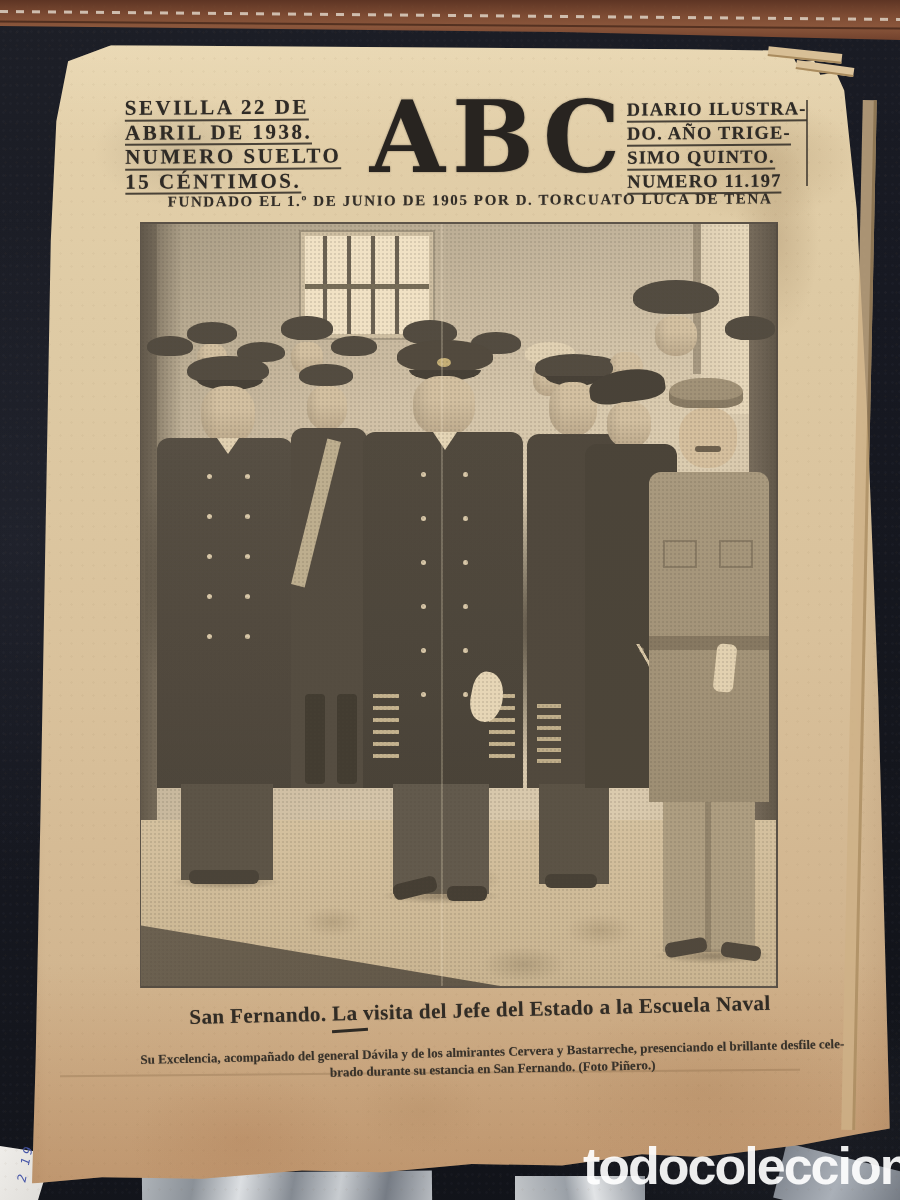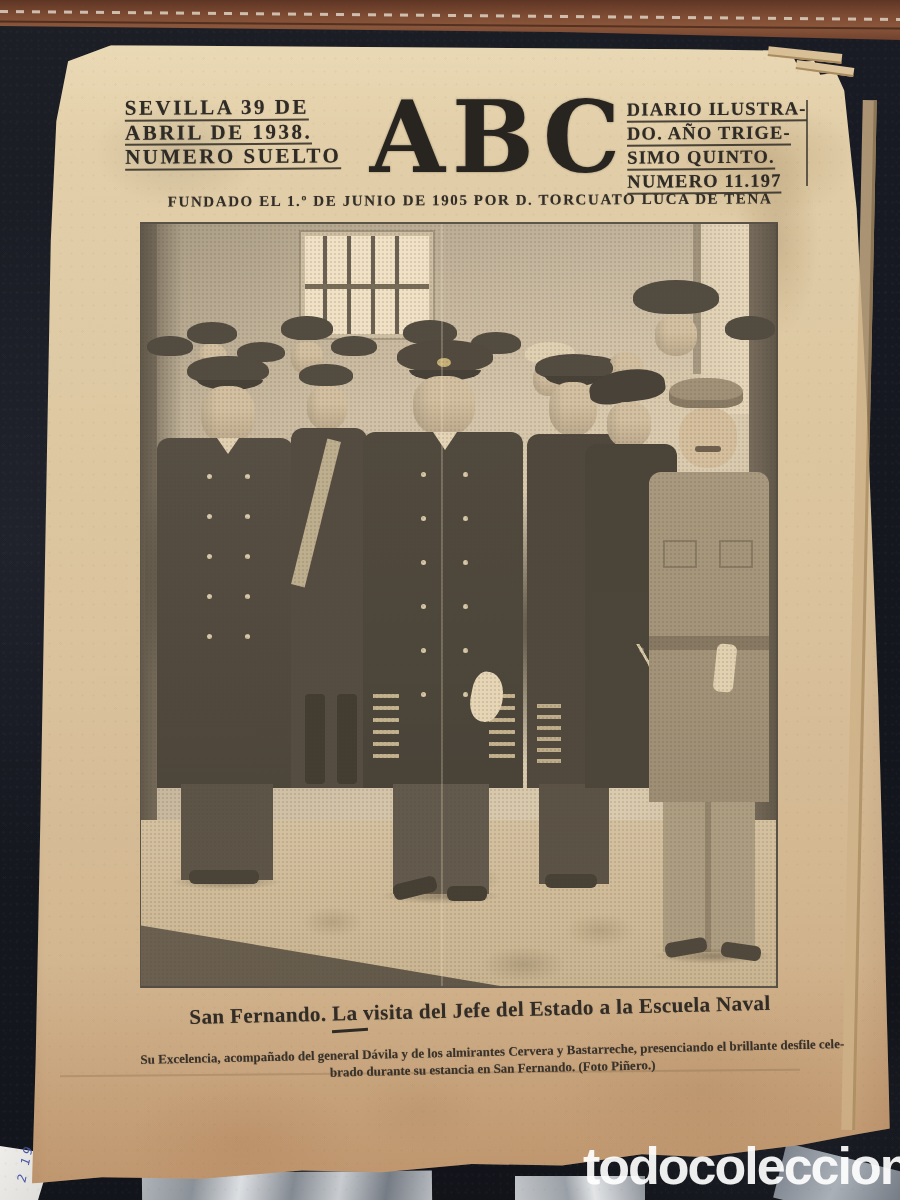--- a/index.html
+++ b/index.html
@@ -184,23 +184,24 @@
 
 <div class="paper"></div>
 <div class="paper-fiber"></div>
 <div class="page-edge-a"></div>
 <div class="page-edge-b"></div>
 <div class="page-edge-right"></div>
 <div class="crease"></div>
 
 <div class="masthead">
   <div class="mast-col left">
-    <span class="mast-line">SEVILLA 39 DE</span>
+    <span class="mast-line">SEVILLA 22 DE</span>
     <span class="mast-line">ABRIL DE 1938.</span>
     <span class="mast-line">NUMERO SUELTO</span>
+    <span class="mast-line">15 CÉNTIMOS.</span>
   </div>
   <div class="logo-abc">ABC</div>
   <div class="mast-col right">
     <span class="mast-line">DIARIO ILUSTRA-</span>
     <span class="mast-line">DO. AÑO TRIGE-</span>
     <span class="mast-line">SIMO QUINTO.</span>
     <span class="mast-line">NUMERO 11.197</span>
   </div>
 </div>
 <div class="mast-rule"></div>

